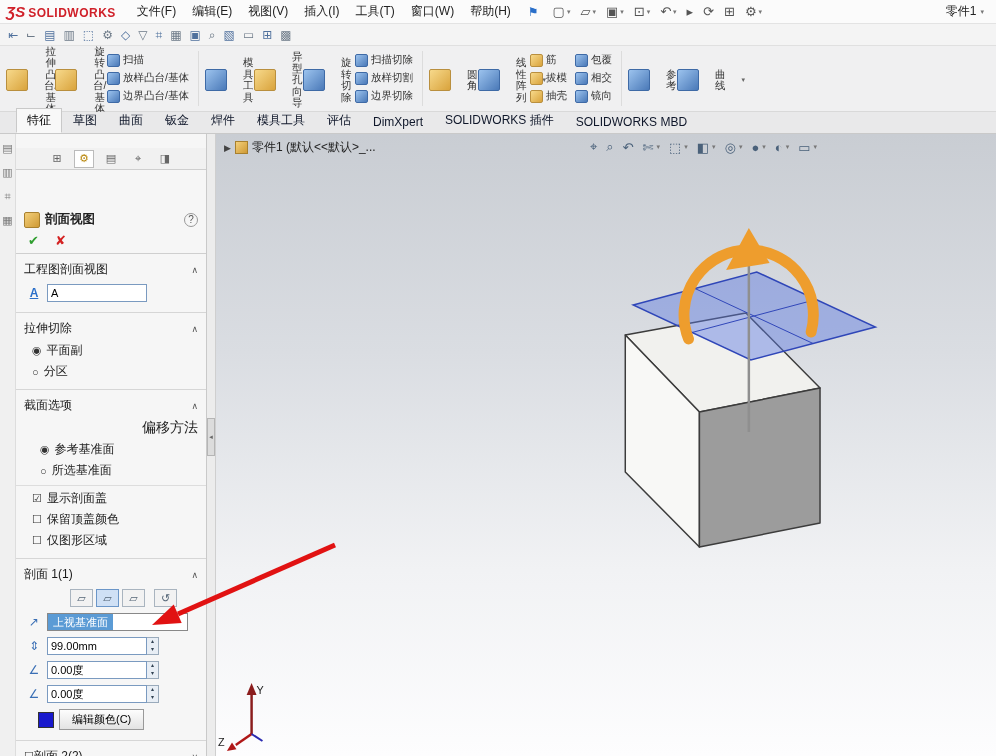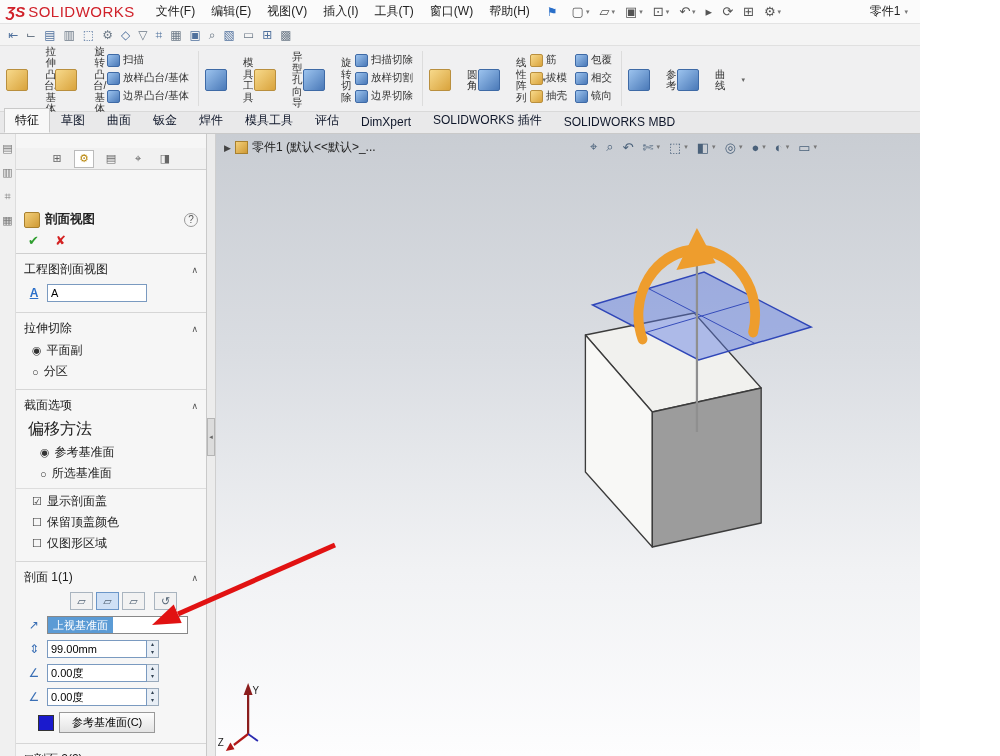--- a/index.html
+++ b/index.html
@@ -1,25 +1,25 @@
 <!DOCTYPE html>
 <html><head>
 <meta charset="utf-8">
 <style>
   * { box-sizing: border-box; }
   html,body { margin:0; padding:0; width:1000px; height:756px; overflow:hidden;
     font-family:"Liberation Sans","DejaVu Sans",sans-serif; font-size:12px; color:#222; background:#fff; }
-  .app { position:relative; width:920px; height:756px; display:flex; flex-direction:column; }
+  .app { position:relative; width:996px; height:756px; display:flex; flex-direction:column; }
 
   
   .titlebar { height:24px; flex:0 0 auto; display:flex; align-items:center; background:#fbfbfb;
     border-bottom:1px solid #e3e3e3; padding:0 6px; gap:2px; }
   .logo { display:flex; align-items:baseline; gap:3px; margin-right:12px; }
   .logo-mark { color:#d0212a; font-weight:bold; font-style:italic; font-size:15px; }
-  .logo-text { color:#d0212a; font-weight:normal; font-size:15px; letter-spacing:.5px; }
+  .logo-text { color:#d0212a; font-weight:bold; font-size:12px; letter-spacing:.5px; }
   .menu { padding:2px 7px; }
   .pin { color:#2a6fc9; margin:0 8px; font-size:12px; }
   .tbi { display:inline-flex; align-items:center; gap:1px; padding:1px 4px; color:#555; font-size:13px; }
   .caret { font-size:7px; color:#777; margin-left:1px; }
   .doc-title { margin-left:auto; display:flex; align-items:center; gap:3px; padding-right:6px; font-size:12px; }
 
   
   .quickbar { height:22px; flex:0 0 auto; background:#f4f4f4; border-bottom:1px solid #e0e0e0;
     display:flex; align-items:center; padding:0 8px; gap:8px; }
   .qi { font-size:12px; color:#50719d; }
@@ -36,21 +36,21 @@
   .rb-caret { font-size:7px; color:#666; line-height:6px; }
   .rb-col { display:flex; flex-direction:column; padding-top:5px; gap:4px; margin:0 3px; }
   .rb-small { display:flex; align-items:center; gap:3px; font-size:10.5px; color:#333; white-space:nowrap; }
   .sicon { width:13px; height:13px; border-radius:2px; flex:0 0 auto;
     background:linear-gradient(135deg,#9cc3ee,#4a79b8); border:1px solid #3e6aa6; }
   .sicon.gold { background:linear-gradient(135deg,#f7d98b,#d9a33c); border-color:#b98f3e; }
   .rb-sep { width:1px; background:#dcdcdc; margin:3px 4px; }
 
   
   .tabbar { height:22px; flex:0 0 auto; background:#e9e9ea; border-bottom:1px solid #c9c9c9;
-    display:flex; align-items:flex-end; padding-left:4px; }
+    display:flex; align-items:flex-end; padding-left:16px; }
   .tab { padding:3px 10px; font-size:12px; color:#0f172a; border:1px solid transparent; }
   .tab.active { background:#f8f8f8; border-color:#c9c9c9; border-bottom-color:#f8f8f8; color:#000; }
 
   
   .main { flex:1; display:flex; min-height:0; }
   .rail { width:16px; flex:0 0 auto; background:#f0f0f0; border-right:1px solid #ddd;
     display:flex; flex-direction:column; align-items:center; padding-top:8px; gap:11px; }
   .rail .qi { font-size:11px; color:#7a7a7a; }
 
   
@@ -78,21 +78,21 @@
   .pm-row { display:flex; align-items:center; gap:5px; padding:3px 8px 3px 10px; }
   .pm-ic { width:16px; text-align:center; color:#3a6fb5; font-size:12px; flex:0 0 auto; }
   .pm-ic.letter { font-weight:bold; color:#2a6fc9; text-decoration:underline; }
   input.pm-input { width:100px; height:18px; border:1px solid #7a9ac0; font-size:11px; padding:0 3px;
     font-family:inherit; background:#fff; }
   .spinbox { display:flex; align-items:stretch; }
   .spin { width:12px; display:flex; flex-direction:column; border:1px solid #99aabb; border-left:none; background:#e8eef5; }
   .spin span { flex:1; font-size:6px; line-height:6px; text-align:center; color:#334455; }
   .opt { display:flex; gap:5px; align-items:center; padding:2px 8px 2px 16px; font-size:12px; }
   .opt.indent { padding-left:24px; }
-  .plabel { padding:2px 8px 2px 12px; font-size:16px; color:#222; }
+  .plabel { padding:2px 8px 2px 12px; font-size:14px; color:#222;text-align:right; }
   .plabel.ind { padding-left:20px; }
   .subdiv { border-top:1px solid #ddd; margin:4px 0 2px; }
   .tglrow { display:flex; gap:3px; padding:3px 8px 3px 54px; }
   .tgl { width:23px; height:18px; border:1px solid #a9b4bf; background:#f2f2f2; display:flex;
     align-items:center; justify-content:center; font-size:11px; color:#556677; }
   .tgl.active { background:#cfe0f5; border-color:#6b96c8; }
   .tgl.gap { margin-left:6px; }
   .refbox { flex:1; height:18px; border:1px solid #888; background:#fff; display:flex; align-items:center;
     margin-right:10px; overflow:hidden; }
   .refsel { background:#5b9bd5; color:#fff; font-size:11px; padding:1px 5px; white-space:nowrap; }
@@ -439,21 +439,21 @@
               <div class="spin">
                 <span>▴</span>
                 <span>▾</span>
               </div>
             </div>
           </div>
           <div class="pm-row">
             <svg class="swatch" width="16" height="16">
               <rect x="0.5" y="0.5" width="15" height="15" stroke="#333" fill="#1a1acd"></rect>
             </svg>
-            <button class="btn">参考基准面(C)</button>
+            <button class="btn">编辑颜色(C)</button>
           </div>
         </div>
 
         <div class="pm-group">
           <div class="pm-gh">
             <span class="mark">☐</span>
             <span class="pm-gtitle">剖面 2(2)</span>
             <span class="chev">∨</span>
           </div>
         </div>

